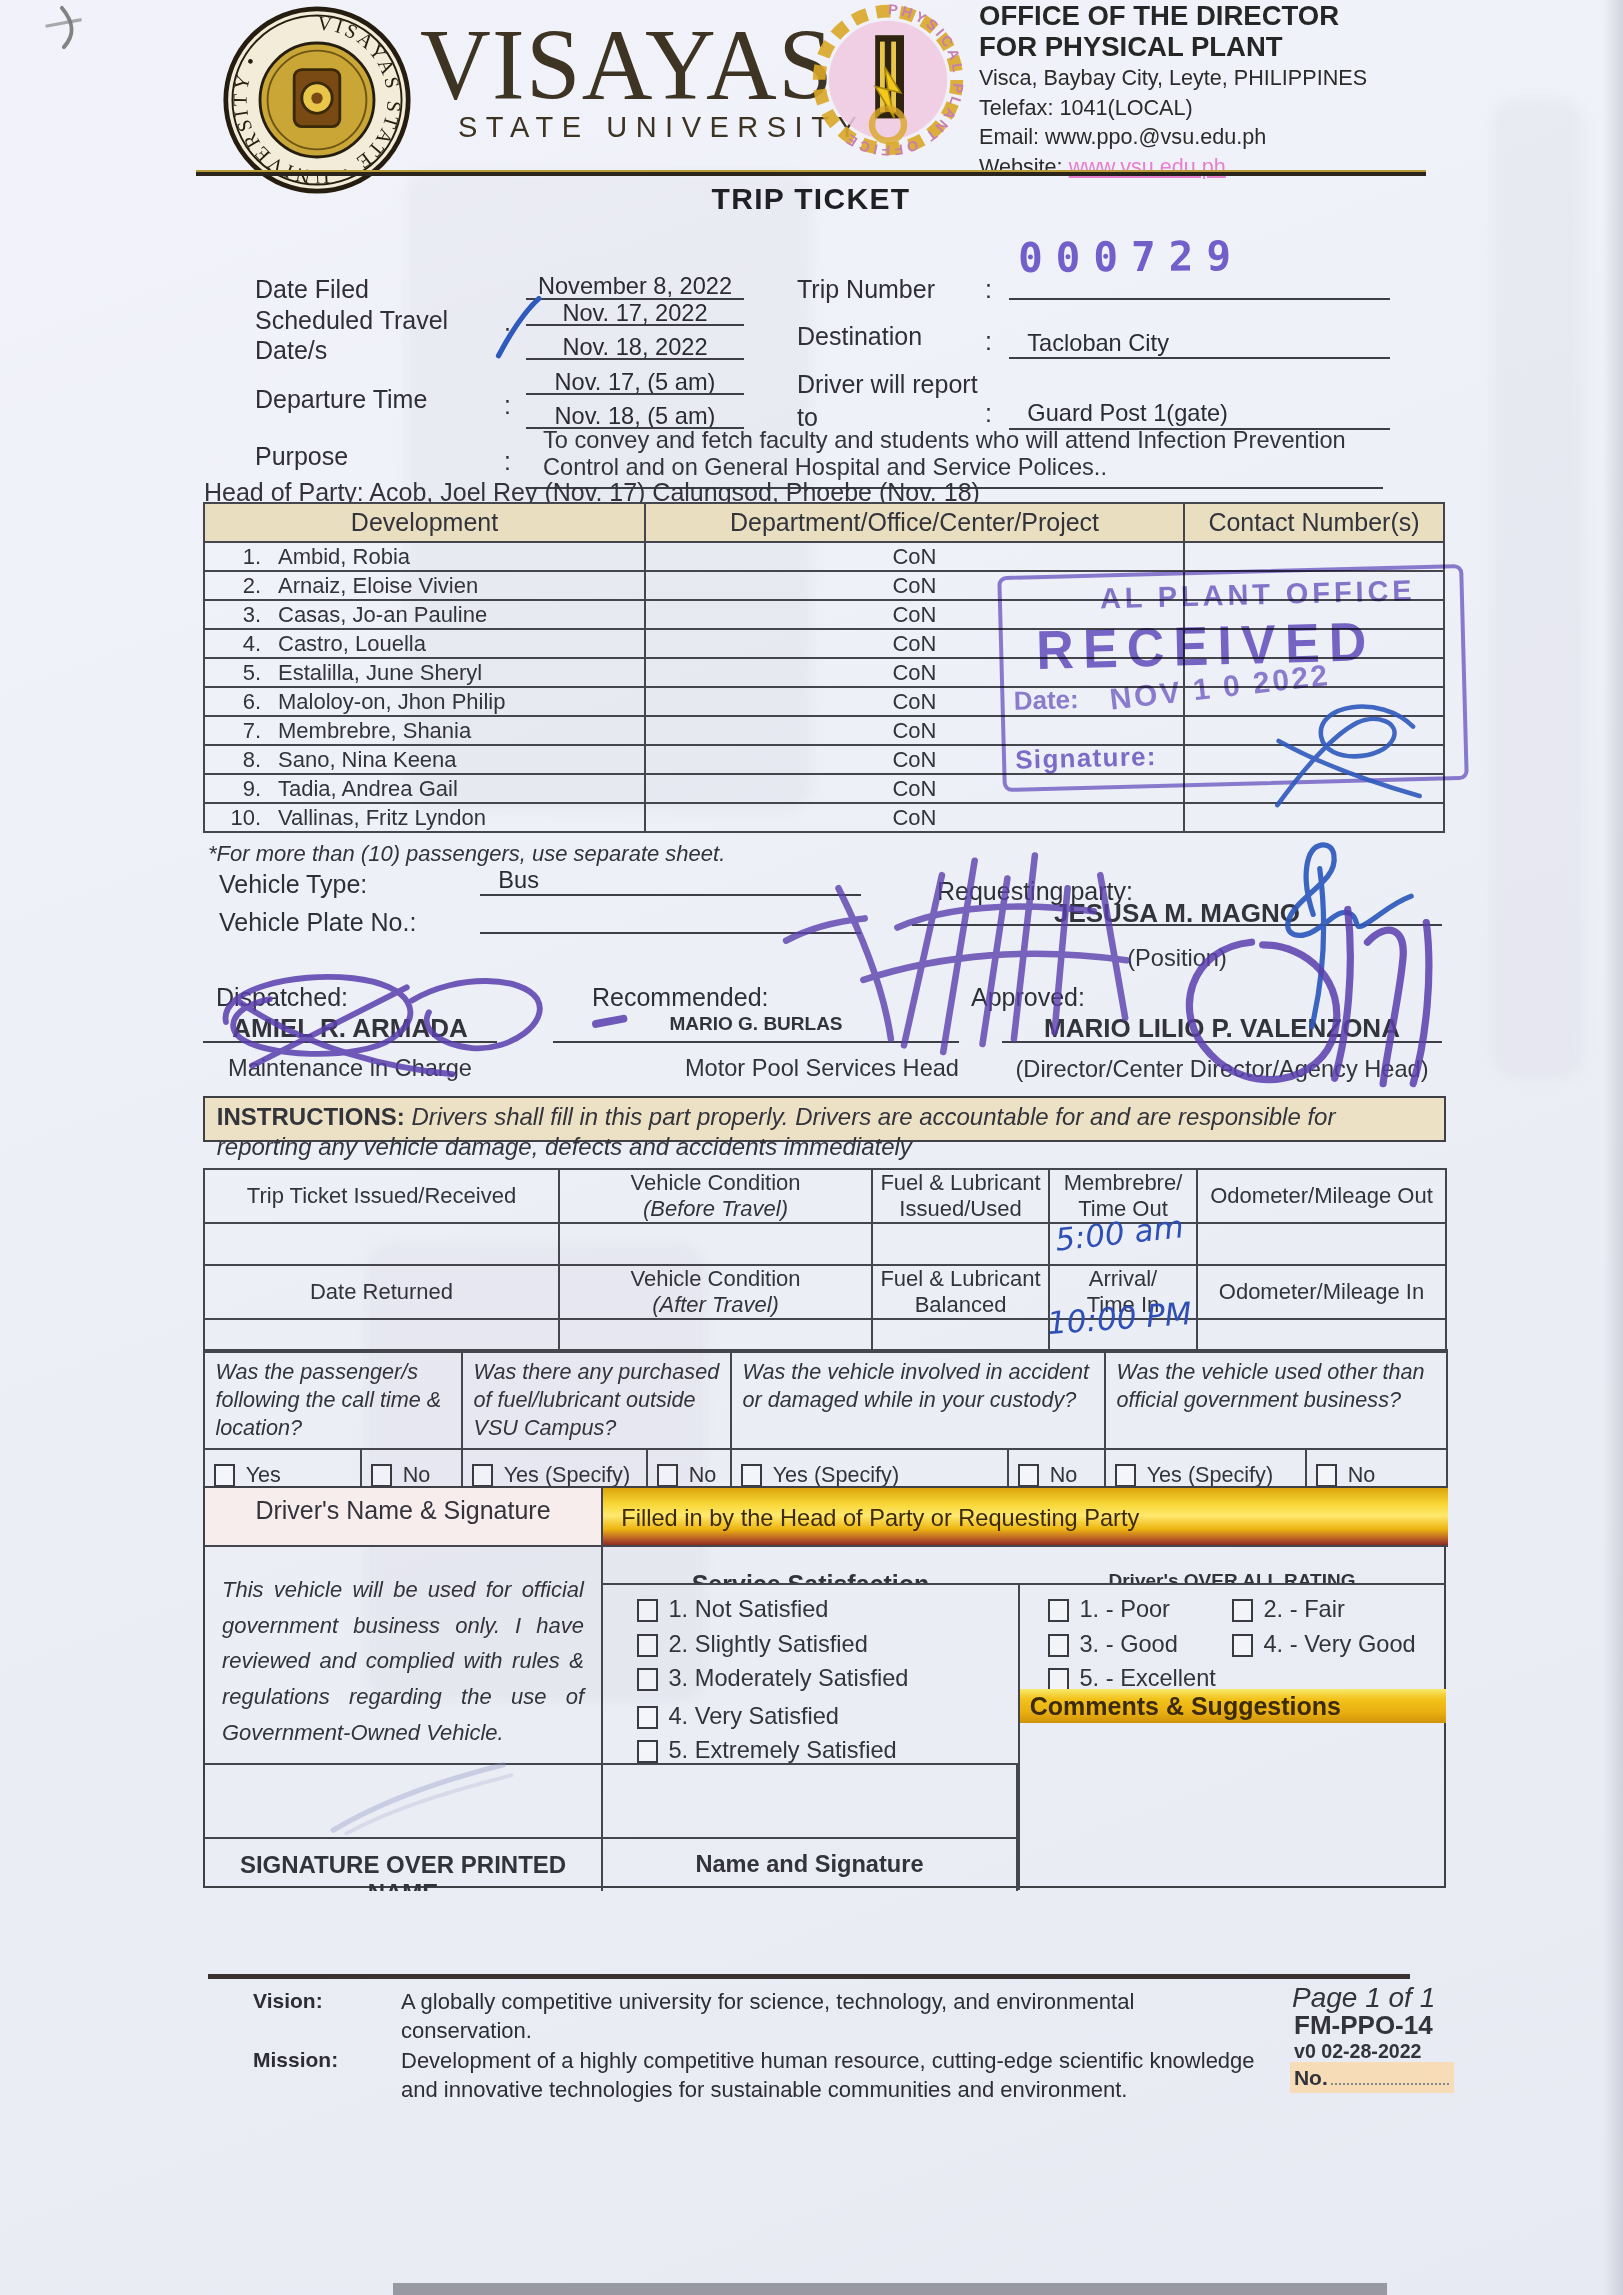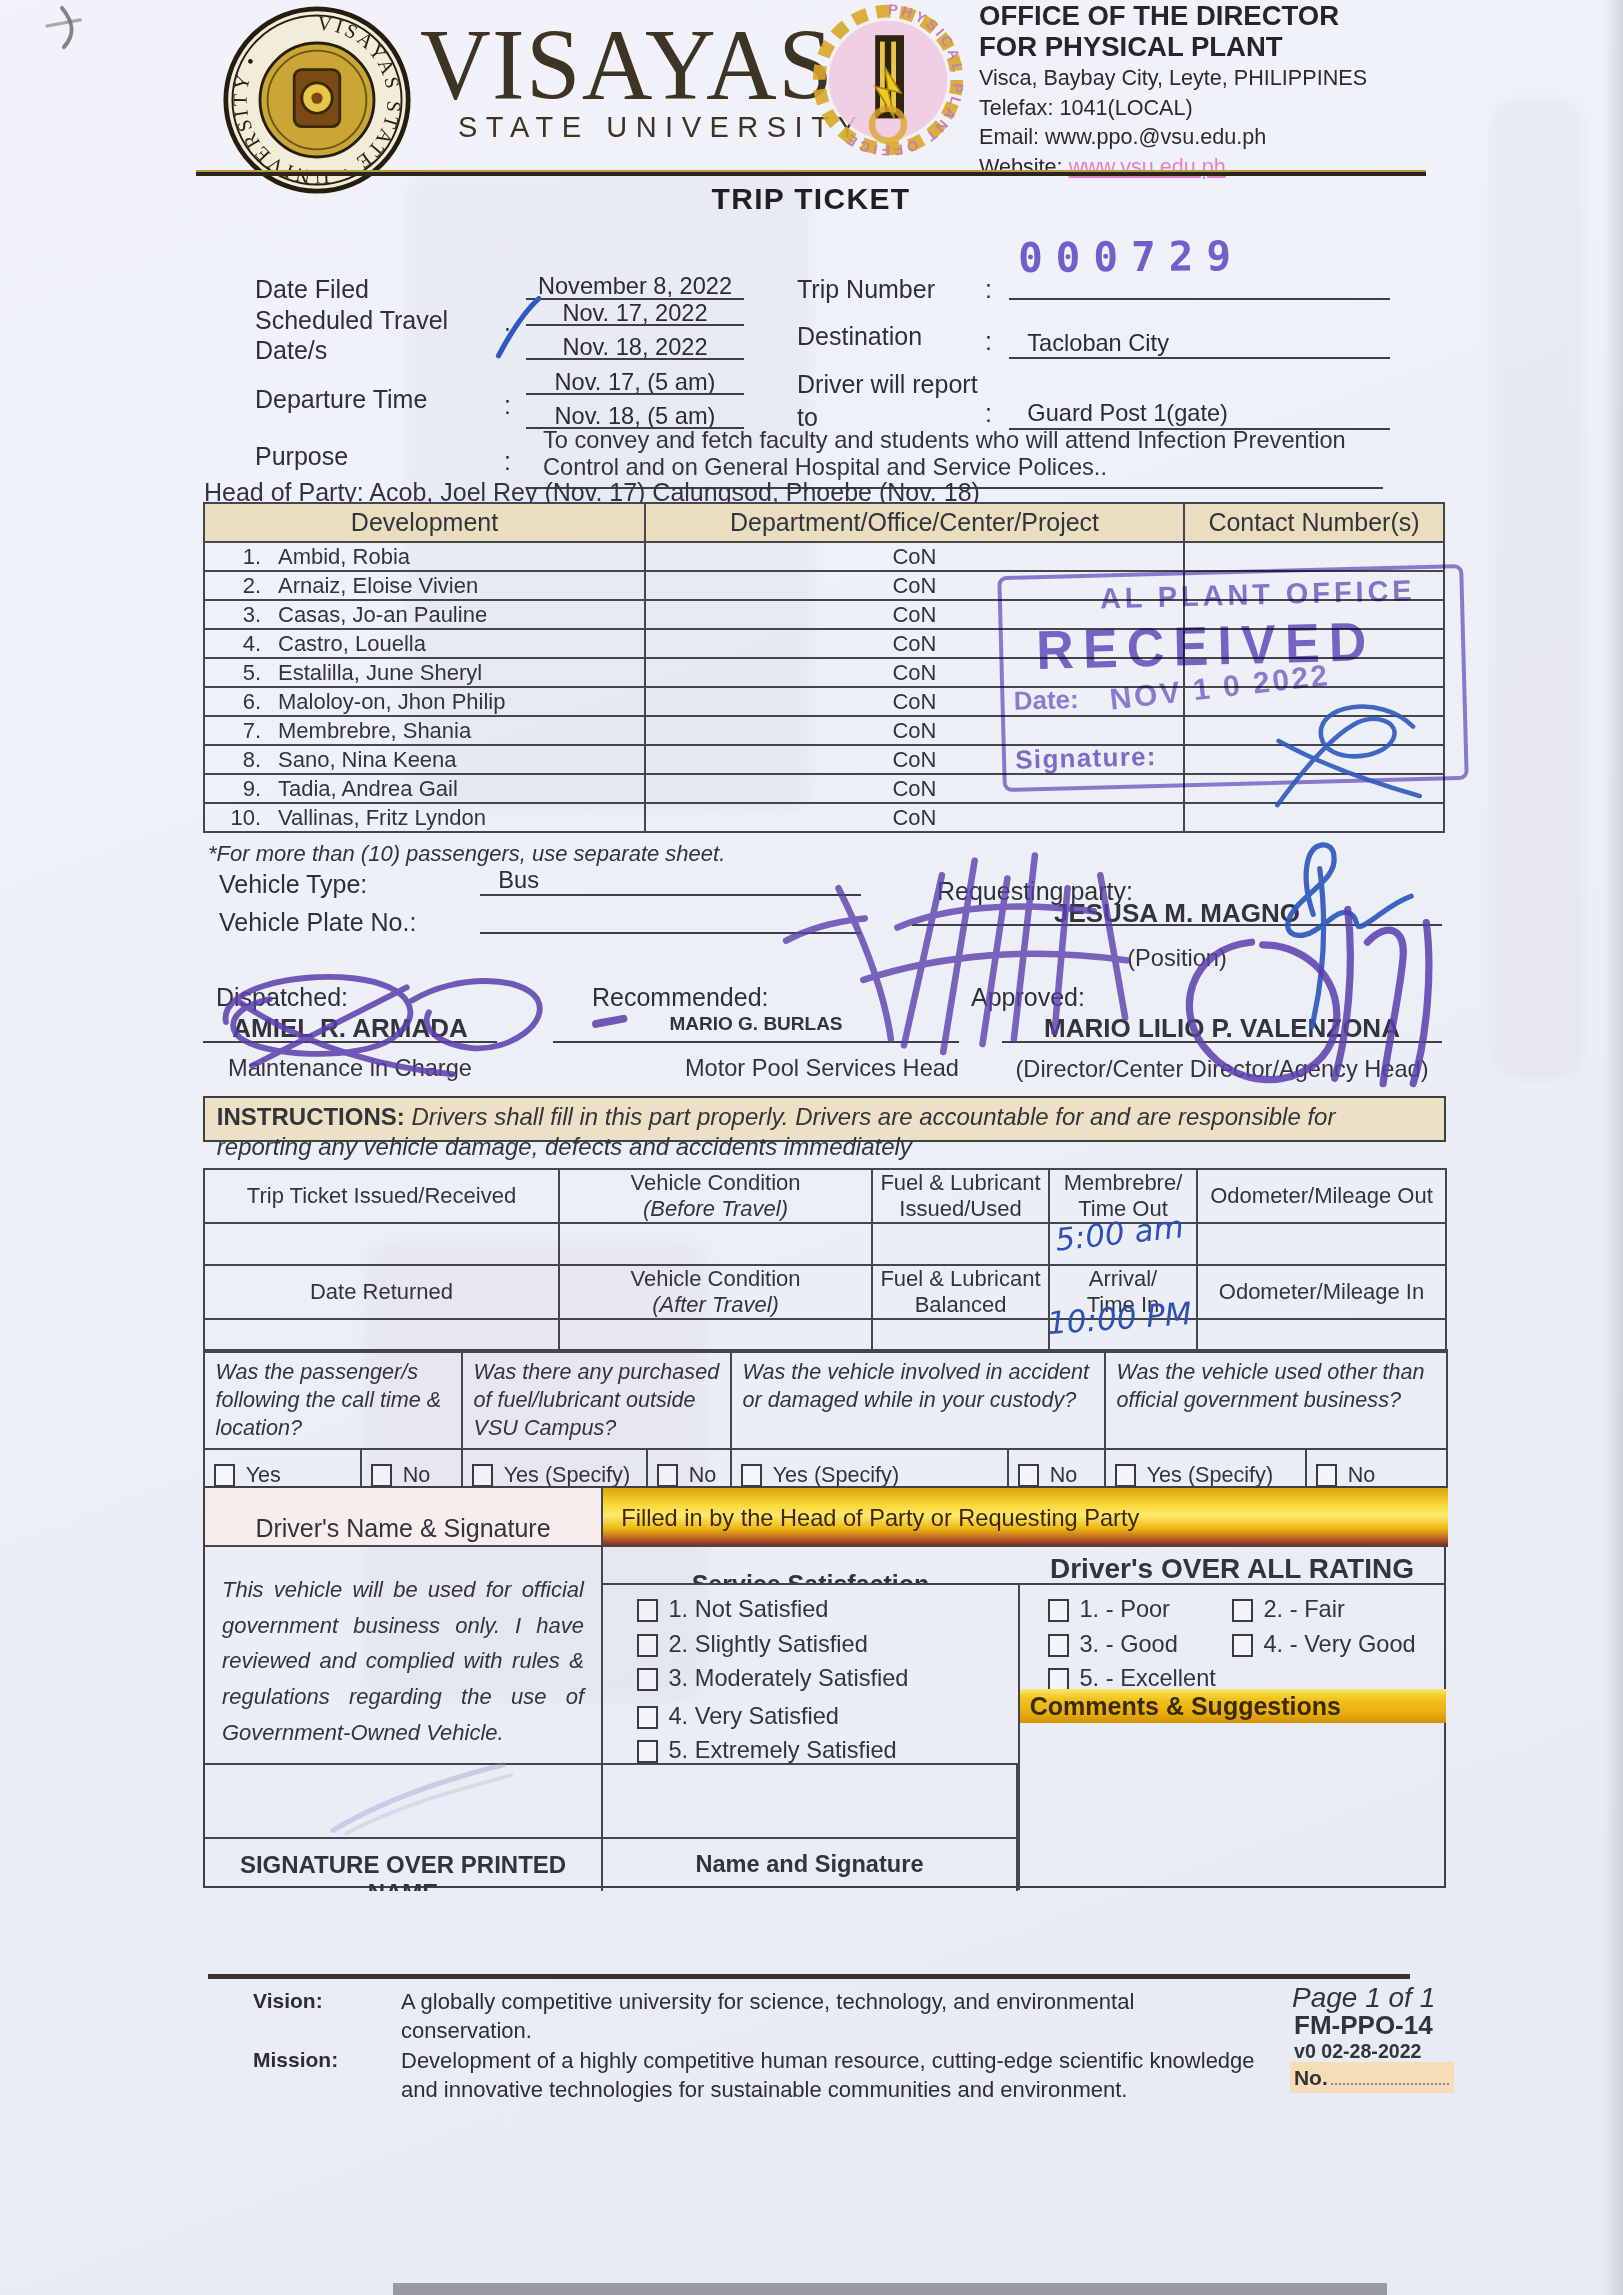--- a/index.html
+++ b/index.html
@@ -325,27 +325,27 @@
       <td class="qcb"><span class="cb"></span><span>No</span></td>
       <td class="qcb"><span class="cb"></span><span>Yes (Specify)</span></td>
       <td class="qcb"><span class="cb"></span><span>No</span></td>
       <td class="qcb"><span class="cb"></span><span>Yes (Specify)</span></td>
       <td class="qcb"><span class="cb"></span><span>No</span></td>
     </tr>
   </tbody>
     </table>
 
   <div class="sect">
-    <div class="cell" style="left:0;top:0;width:398px;height:59px;background:#f8eded;border-right:2px solid #45454d;border-bottom:2px solid #45454d;text-align:center;padding-top:26px;font-size:25px">Driver's Name &amp; Signature</div>
+    <div class="cell" style="left:0;top:0;width:398px;height:59px;background:#f8eded;border-right:2px solid #45454d;border-bottom:2px solid #45454d;text-align:center;padding-top:8px;font-size:25px">Driver's Name &amp; Signature</div>
     <div class="cell goldgrad" style="left:398px;top:0;width:845px;height:59px;border-bottom:2px solid #45454d;font-size:23.6px;color:#3c2a08;padding:17px 0 0 18.3px">Filled in by the Head of Party or Requesting Party</div>
 
     <div class="cell ital" style="left:0;top:59px;width:398px;height:216px;border-right:2px solid #45454d;font-size:22px;line-height:1.62;padding:25px 17px;text-align:justify">This vehicle will be used for official government business only.  I have reviewed and complied with rules &amp; regulations regarding the use of Government-Owned Vehicle.</div>
 
     <div class="cell" style="left:398px;top:59px;width:415px;height:38px;border-bottom:2px solid #45454d;text-align:center;font-size:25px;font-weight:bold;padding-top:23px">Service Satisfaction</div>
-    <div class="cell" style="left:813px;top:59px;width:428px;height:38px;border-bottom:2px solid #45454d;text-align:center;font-size:28px;font-weight:bold;padding-top:6px">Driver's OVER ALL RATING</div>
+    <div class="cell" style="left:813px;top:59px;width:428px;height:38px;border-bottom:2px solid #45454d;text-align:center;font-size:19px;font-weight:bold;padding-top:23px">Driver's OVER ALL RATING</div>
 
     <div class="opt" style="left:432px;top:108px"><span class="cb"></span><span>1.  Not Satisfied</span></div>
     <div class="opt" style="left:432px;top:143px"><span class="cb"></span><span>2.  Slightly Satisfied</span></div>
     <div class="opt" style="left:432px;top:177px"><span class="cb"></span><span>3.  Moderately Satisfied</span></div>
     <div class="opt" style="left:432px;top:215px"><span class="cb"></span><span>4.  Very Satisfied</span></div>
     <div class="opt" style="left:432px;top:249px"><span class="cb"></span><span>5.  Extremely Satisfied</span></div>
 
     <div class="opt" style="left:843px;top:108px"><span class="cb"></span><span>1. - Poor</span></div>
     <div class="opt" style="left:1027px;top:108px"><span class="cb"></span><span>2. - Fair</span></div>
     <div class="opt" style="left:843px;top:143px"><span class="cb"></span><span>3. - Good</span></div>

